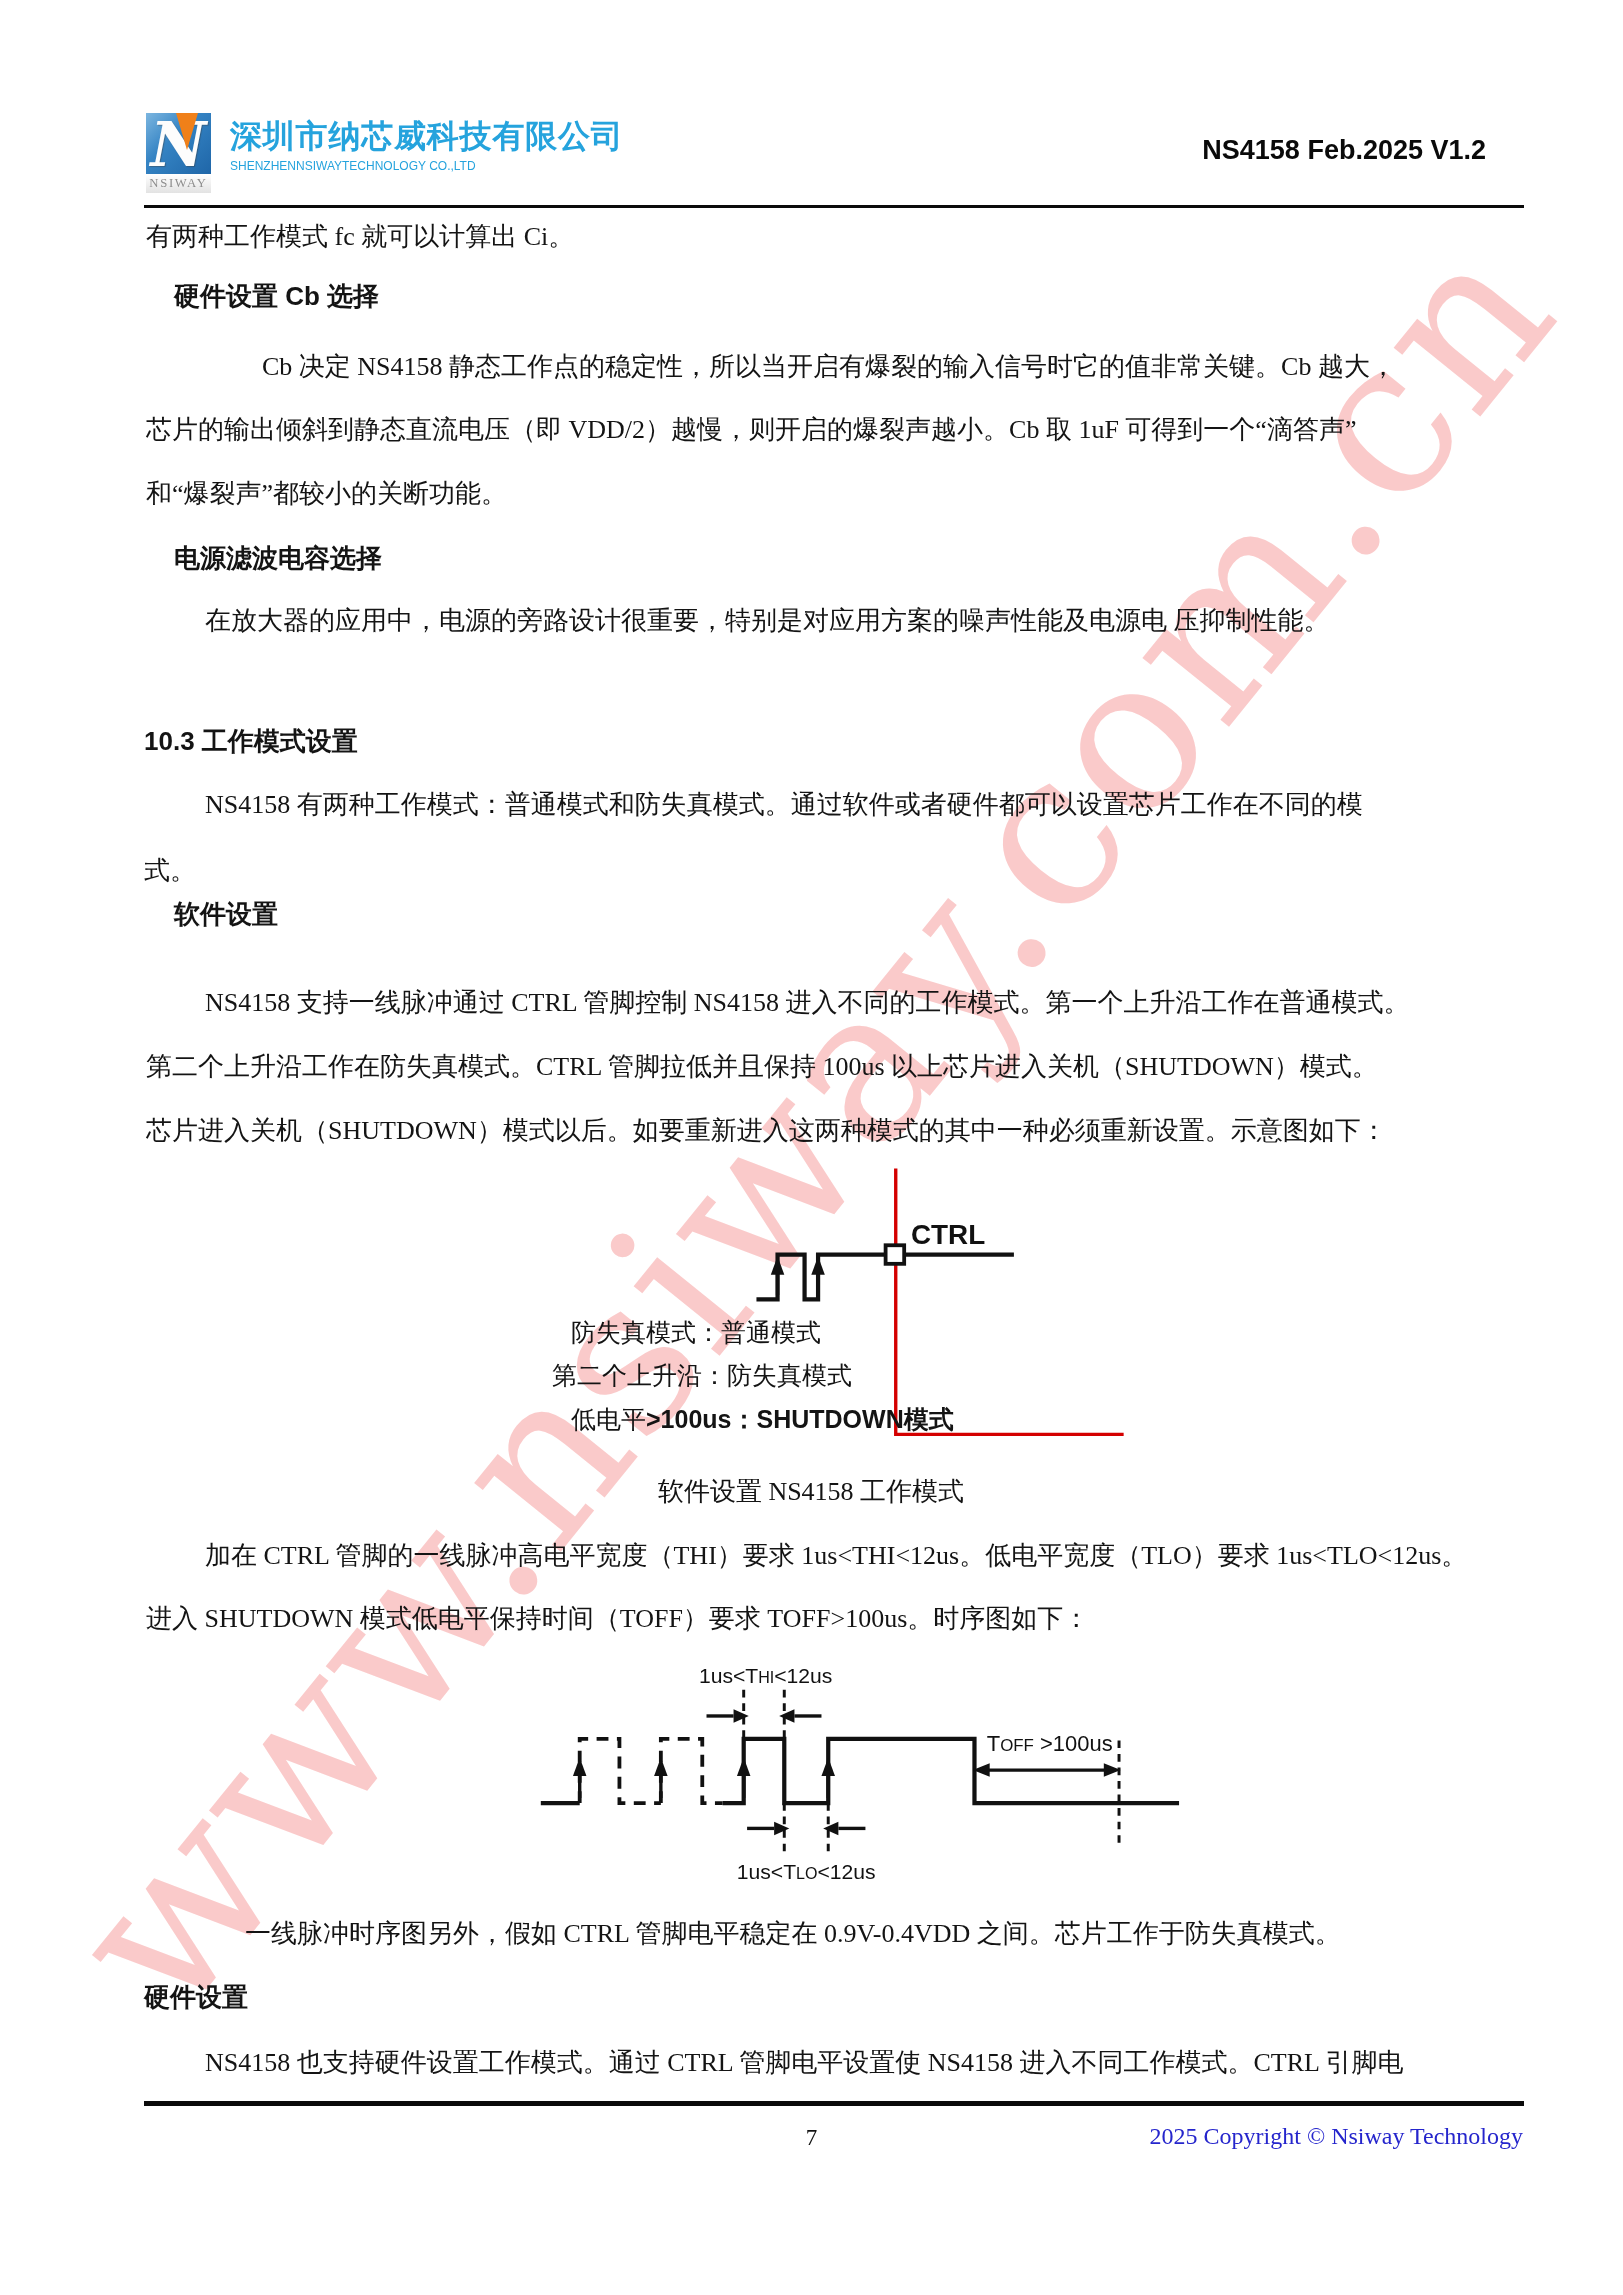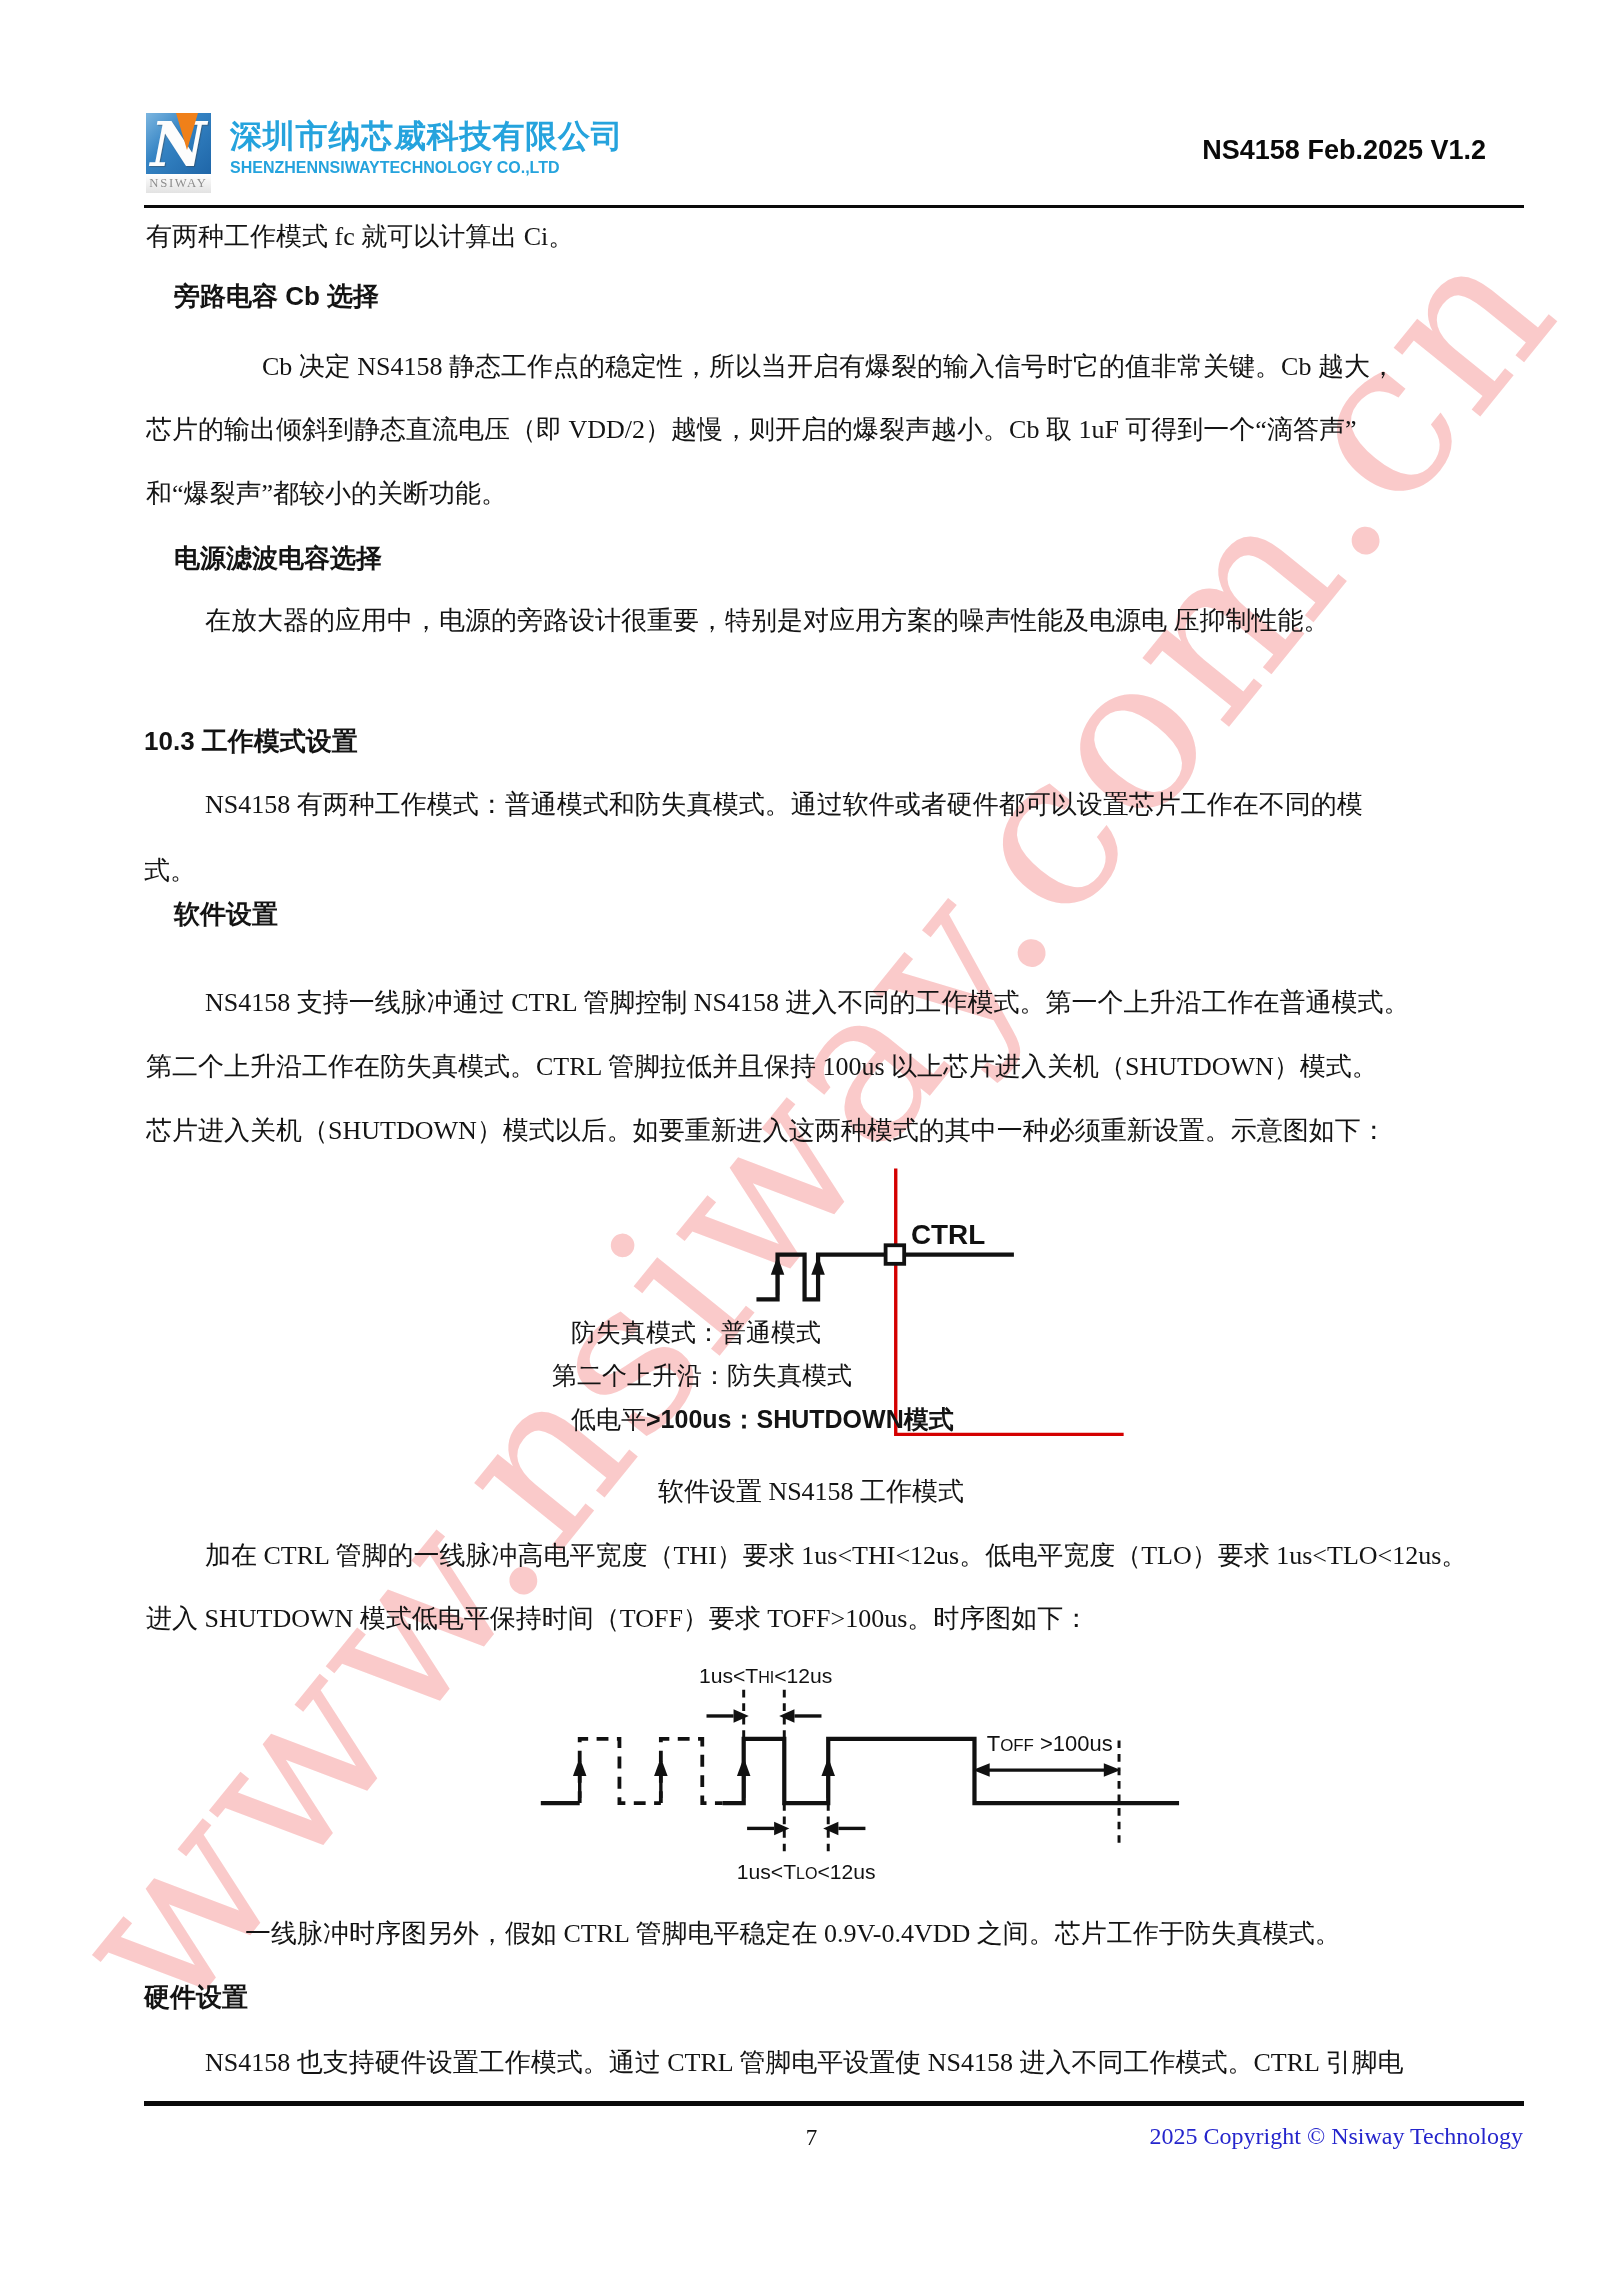--- a/index.html
+++ b/index.html
@@ -39,22 +39,22 @@
     color:#8d8d8d; font-family:"Liberation Serif",serif; font-size:12.7px;
     letter-spacing:1.7px; text-align:center; line-height:18.6px; z-index:2;
   }
   .company-cn {
     position:absolute; left:230px; top:115px; z-index:2;
     font-family:"Liberation Sans",sans-serif; font-weight:bold;
     font-size:32px; letter-spacing:0.8px; color:#25a3dd; white-space:nowrap;
   }
   .company-en {
     position:absolute; left:230px; top:159px; z-index:2;
-    font-family:"Liberation Sans",sans-serif; font-weight:bold;
-    font-size:16px; color:#25a3dd; white-space:nowrap;
+    font-family:"Liberation Sans",sans-serif; font-weight:normal;
+    font-size:12px; color:#25a3dd; white-space:nowrap;
   }
   .doc-ref {
     position:absolute; right:137px; top:135px; z-index:2;
     font-family:"Liberation Sans",sans-serif; font-weight:bold;
     font-size:27px; color:#0a0a0a; white-space:nowrap;
   }
   .rule { position:absolute; left:144px; width:1380px; background:#0a0a0a; z-index:2; }
   .rule-top { top:205px; height:3.4px; }
   .rule-bottom { top:2101px; height:5px; }
   
@@ -98,21 +98,21 @@
     <div class="logo-tri"></div>
   </div>
   <div class="logo-strip">NSIWAY</div>
   <div class="company-cn">深圳市纳芯威科技有限公司</div>
   <div class="company-en">SHENZHENNSIWAYTECHNOLOGY CO.,LTD</div>
   <div class="doc-ref">NS4158 Feb.2025 V1.2</div>
   <div class="rule rule-top"></div>
 
   <div class="line" style="left:146px; top:220px;">有两种工作模式 fc 就可以计算出 Ci。</div>
 
-  <div class="line heading" style="left:174px; top:279px;">旁路电容 Cb 选择</div>
+  <div class="line heading" style="left:174px; top:279px;">硬件设置 Cb 选择</div>
   <div class="line" style="left:262px; top:350px;">Cb 决定 NS4158 静态工作点的稳定性，所以当开启有爆裂的输入信号时它的值非常关键。Cb 越大，</div>
   <div class="line" style="left:146px; top:413px;">芯片的输出倾斜到静态直流电压（即 VDD/2）越慢，则开启的爆裂声越小。Cb 取 1uF 可得到一个“滴答声”</div>
   <div class="line" style="left:146px; top:477px;">和“爆裂声”都较小的关断功能。</div>
 
   <div class="line heading" style="left:174px; top:541px;">电源滤波电容选择</div>
   <div class="line" style="left:205px; top:604px;">在放大器的应用中，电源的旁路设计很重要，特别是对应用方案的噪声性能及电源电 压抑制性能。</div>
 
   <div class="line heading" style="left:144px; top:724px;">10.3 工作模式设置</div>
   <div class="line" style="left:205px; top:788px;">NS4158 有两种工作模式：普通模式和防失真模式。通过软件或者硬件都可以设置芯片工作在不同的模</div>
   <div class="line" style="left:144px; top:854px;">式。</div>

